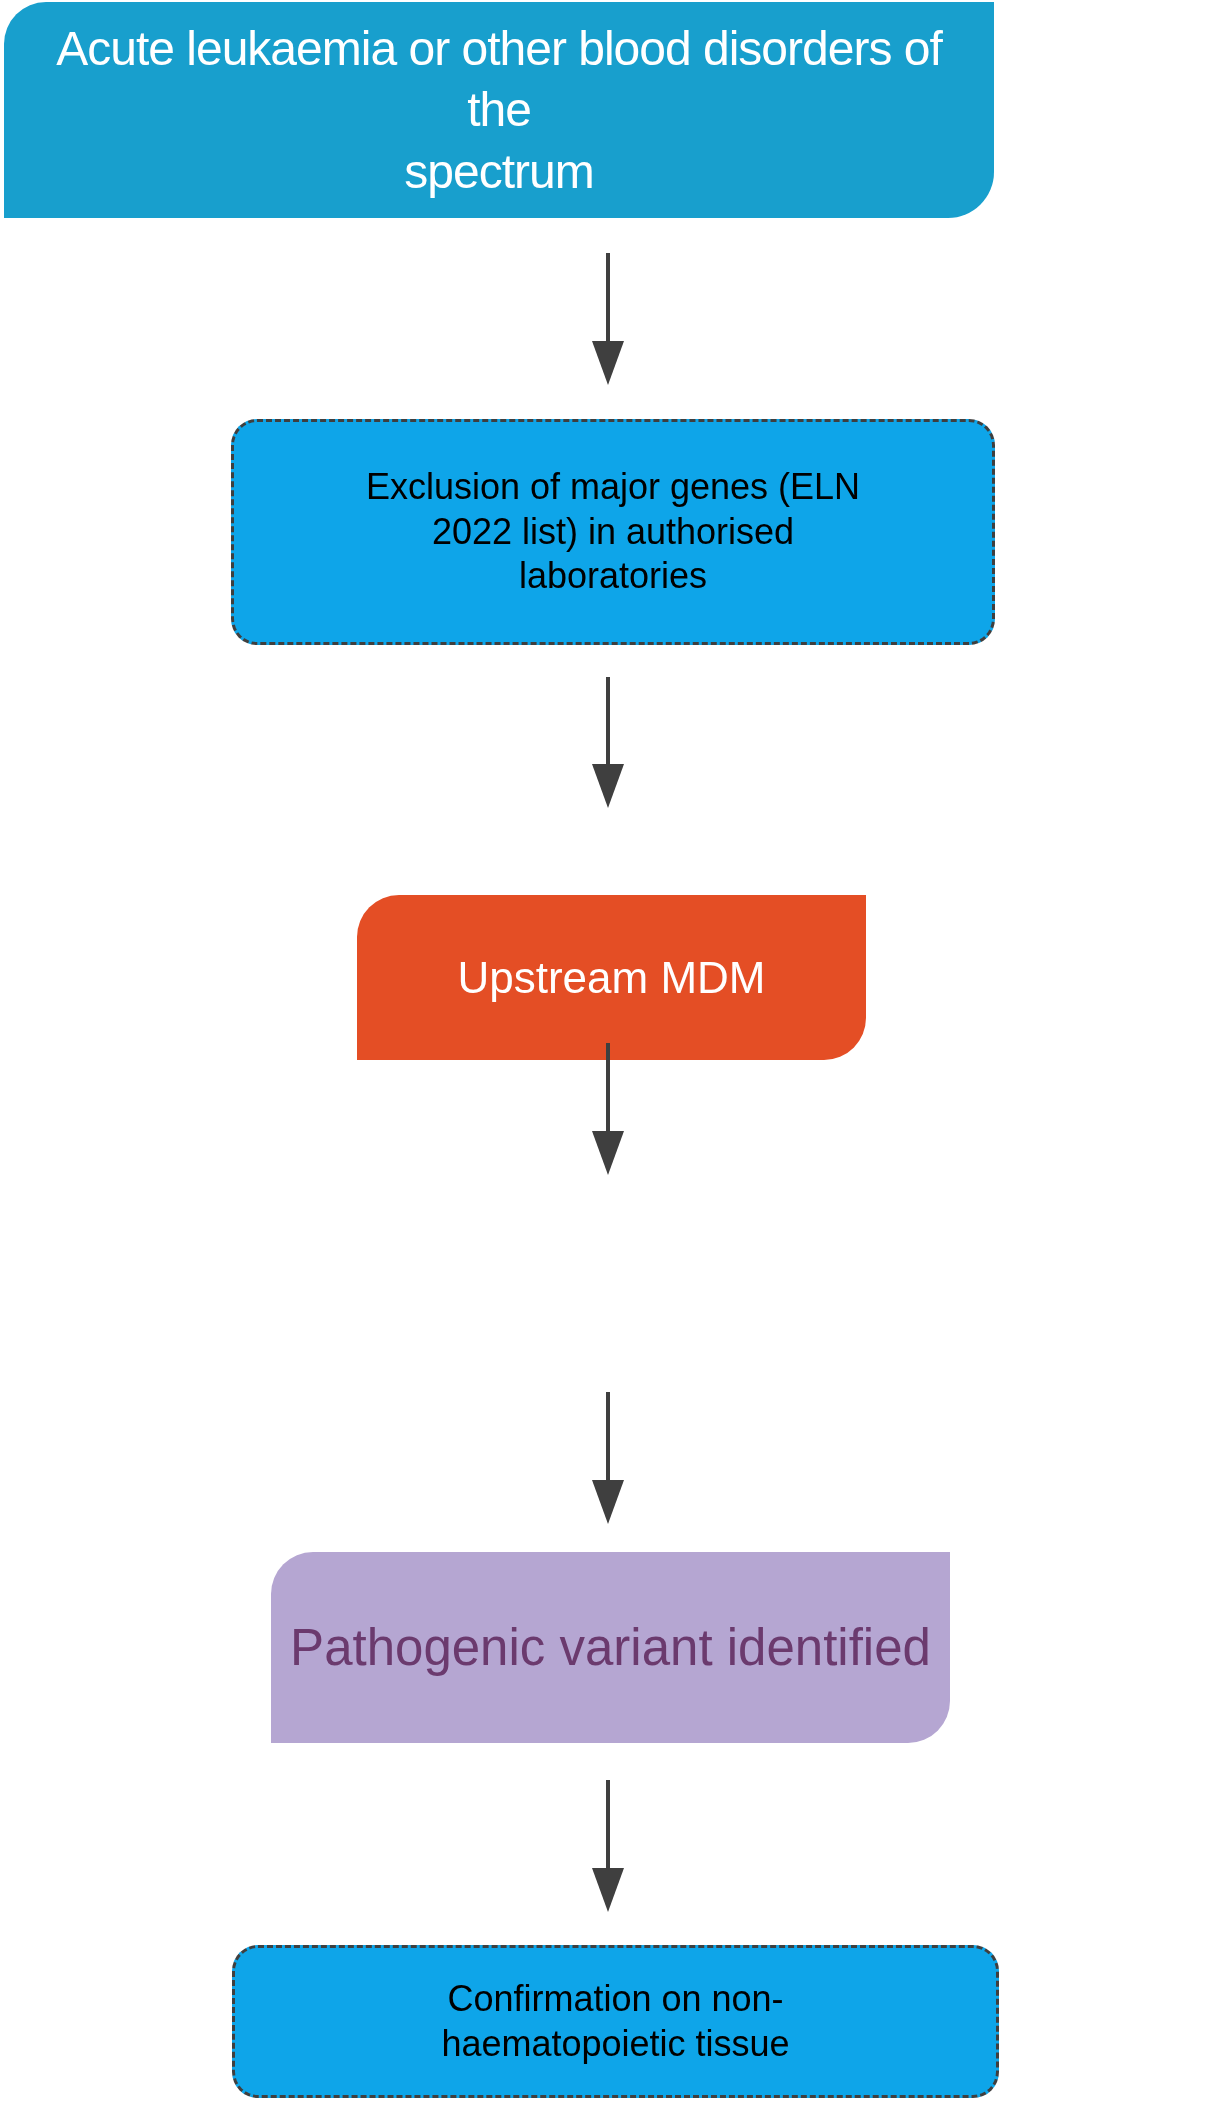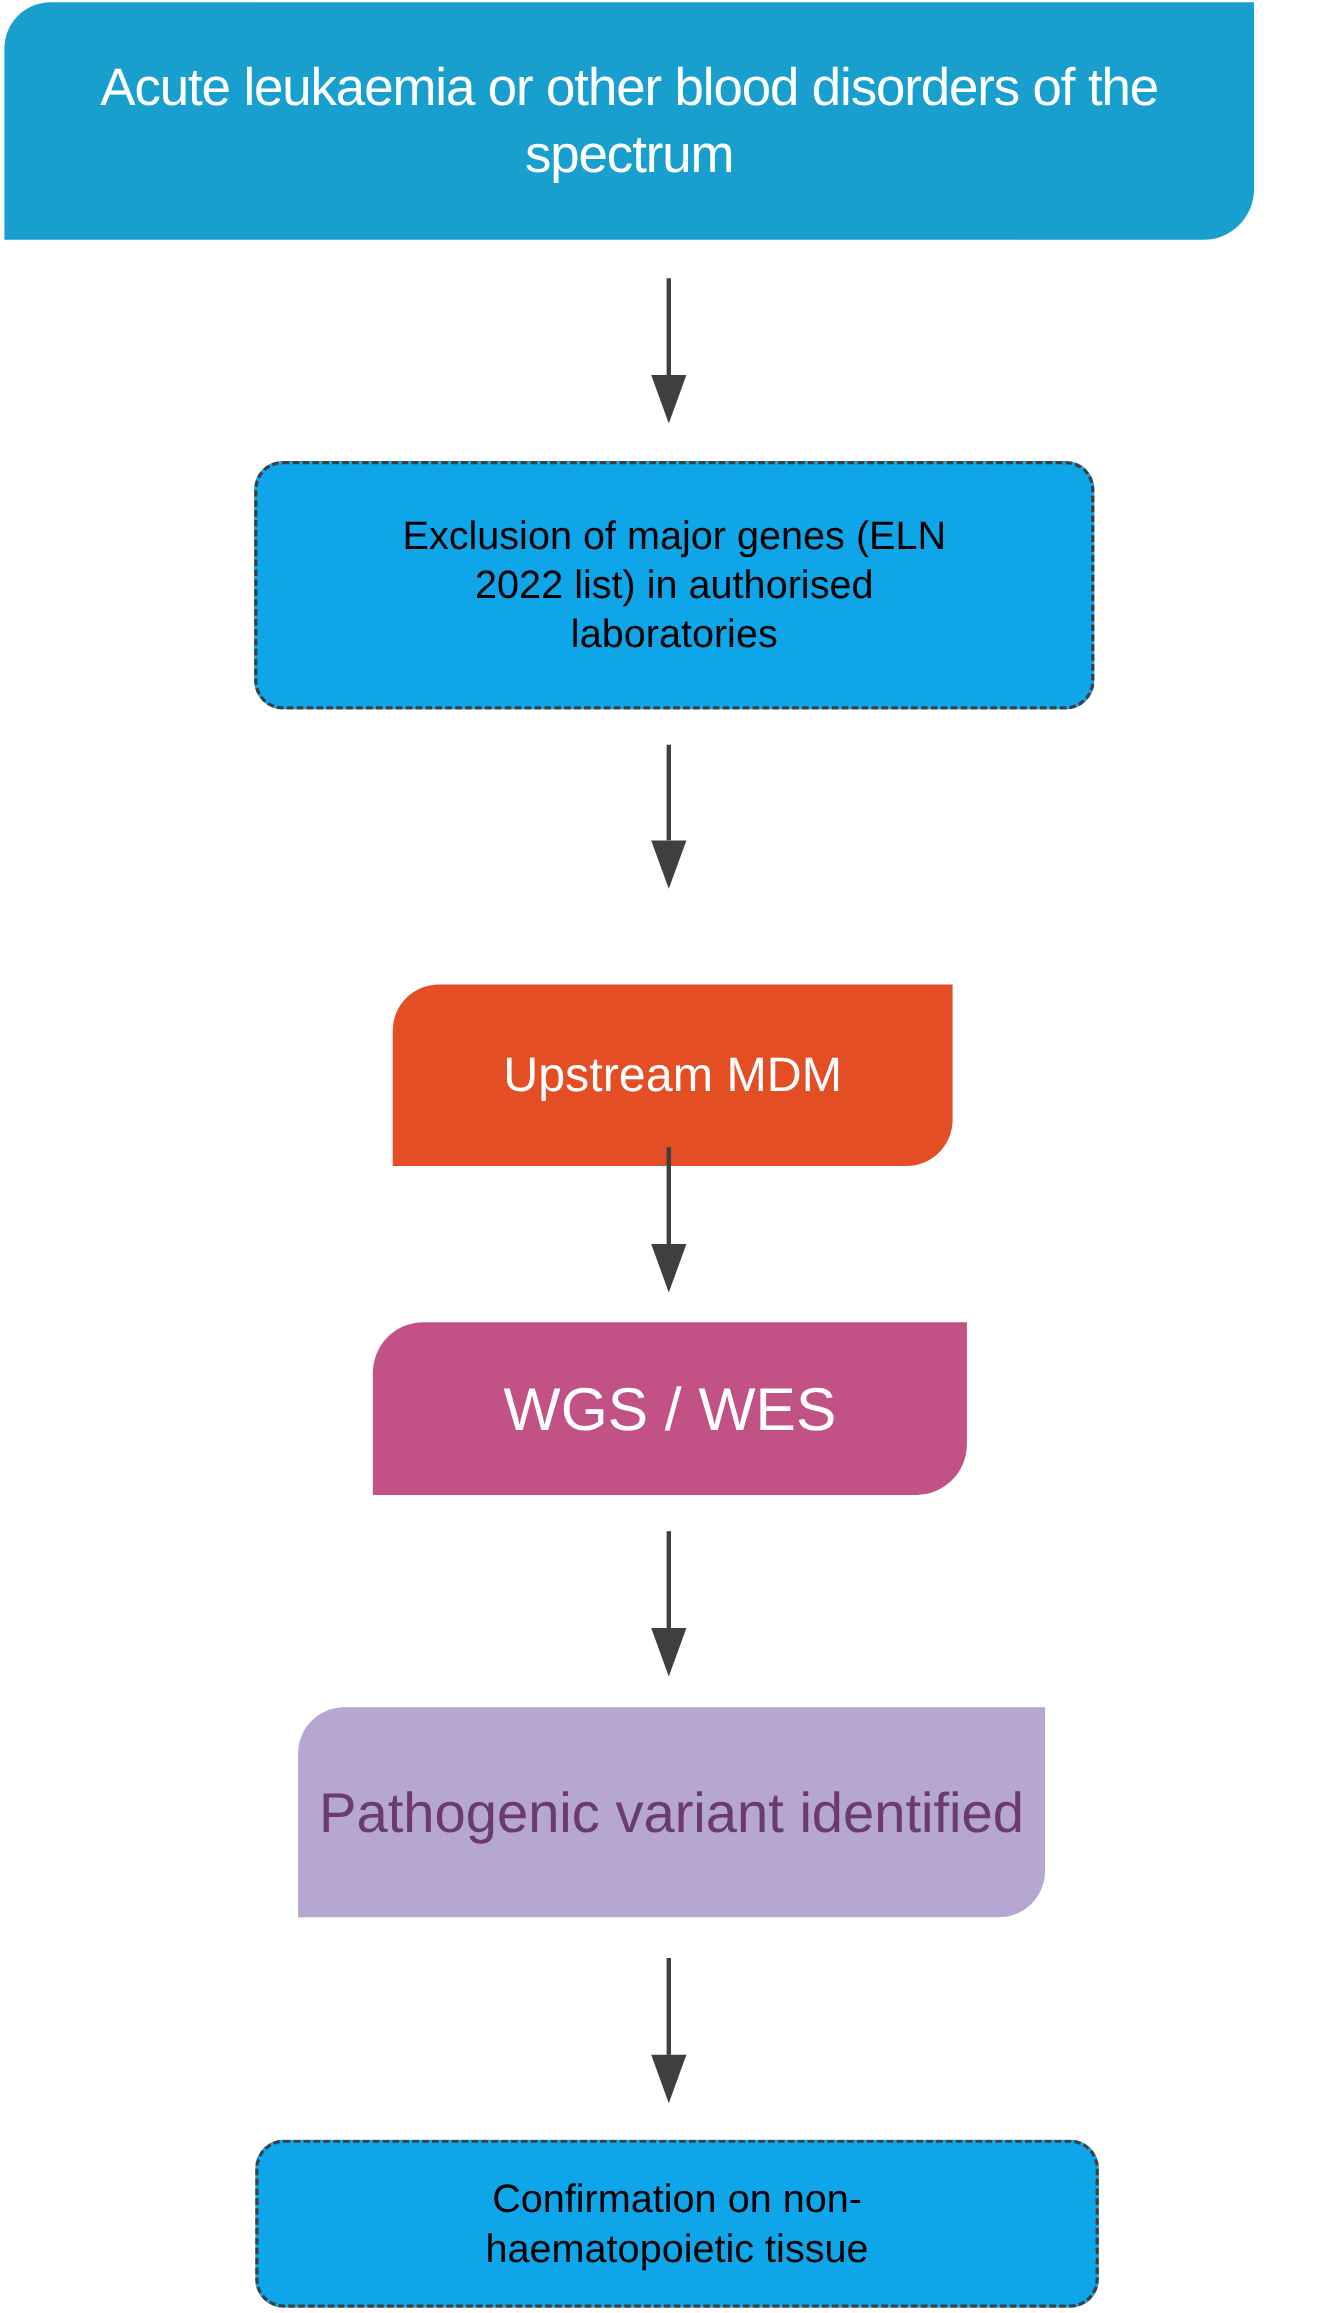--- a/index.html
+++ b/index.html
@@ -22,21 +22,21 @@
     justify-content: center;
     text-align: center;
     box-sizing: border-box;
   }
   .node-text {
     white-space: pre-line;
   }
   
   #header-box {
     left: 4px; top: 2px;
-    width: 1136px; height: 216px;
+    width: 990px; height: 216px;
     border-radius: 42px 0 46px 0;
     color: #ffffff;
     font-size: 48px;
     line-height: 1.28;
     letter-spacing: -1px;
     padding: 0 30px;
   }
   
   .dashed-box {
     border: 3px dashed #3F3F3F;
@@ -132,23 +132,20 @@
 
   <div class="node diag-box" id="upstream-box" style="background-color: rgb(228, 78, 37); color: rgb(255, 255, 255);">
     <span class="node-text">Upstream MDM</span>
   </div>
 
   <div class="arrow" id="arrow-3">
     <div class="arrow-line"></div>
     <div class="arrow-head"></div>
   </div>
 
-  <div class="node diag-box" id="wgs-box" style="background-color: rgb(194, 81, 133); color: rgb(255, 255, 255);">
-    <span class="node-text">WGS / WES</span>
-  </div>
 
   <div class="arrow" id="arrow-4">
     <div class="arrow-line"></div>
     <div class="arrow-head"></div>
   </div>
 
   <div class="node diag-box" id="pathogenic-box" style="background-color: rgb(181, 166, 210); color: rgb(107, 58, 110);">
     <span class="node-text">Pathogenic variant identified</span>
   </div>
 

